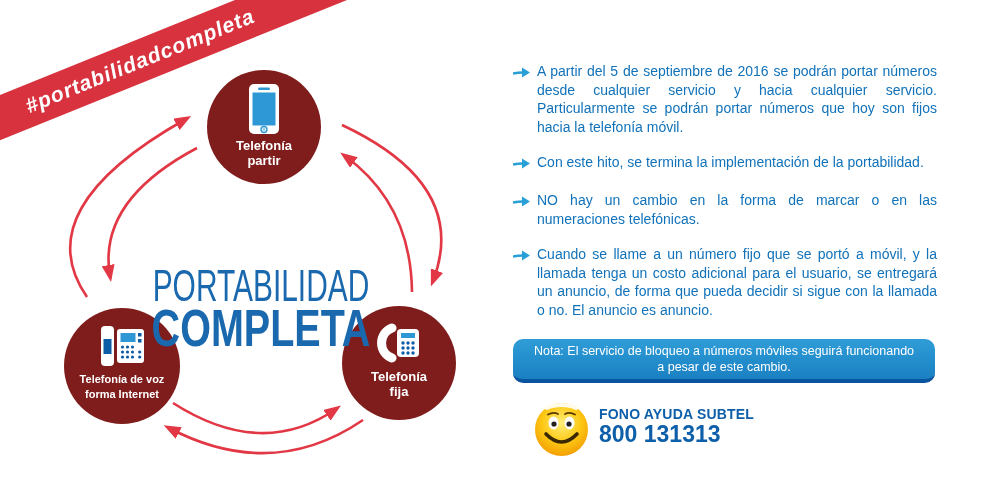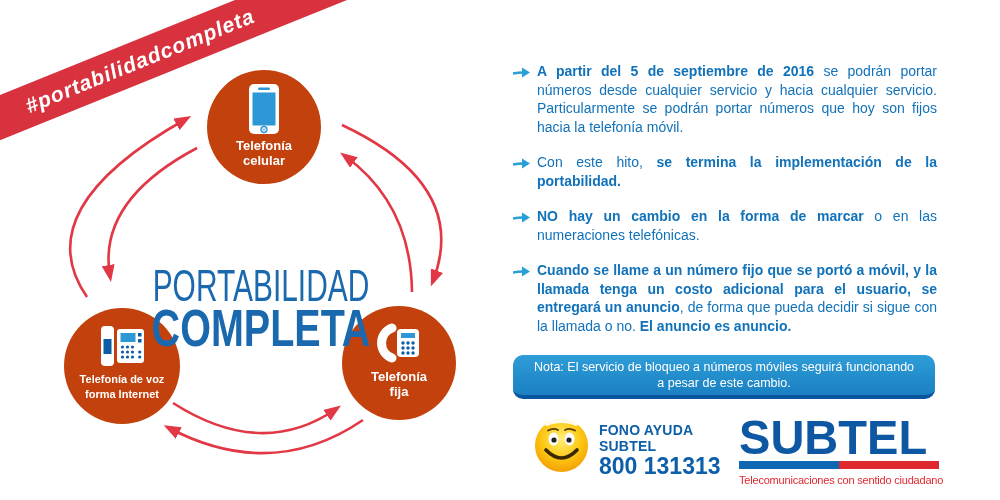--- a/index.html
+++ b/index.html
@@ -23,21 +23,21 @@
   .ribbon span {
     color:#fff; font-weight:bold; font-style:italic;
     font-size:21px; letter-spacing:1px; white-space:nowrap;
   }
 
   
   .diagram { position:absolute; left:0; top:0; width:500px; height:500px; }
   .arrows-svg { position:absolute; left:0; top:0; }
 
   .node {
-    position:absolute; border-radius:50%; background:#c2410c;
+    position:absolute; border-radius:50%; background:#7f1d1d;
     display:flex; flex-direction:column; align-items:center;
     color:#fff; text-align:center;
   }
   .node .icon { flex:0 0 auto; }
   .node .lbl { font-weight:bold; font-size:13px; line-height:15px; }
   #node-celular  { left:207px; top:70px;  width:114px; height:114px; padding-top:13px; }
   #node-voip     { left:64px;  top:308px; width:116px; height:116px; padding-top:17px; }
   #node-fija     { left:342px; top:306px; width:114px; height:114px; padding-top:17px; }
   #node-celular .lbl { margin-top:3px; }
   #node-voip .lbl    { margin-top:5px; font-size:11px; }
@@ -57,21 +57,21 @@
   }
 
   
   .right-col { position:absolute; left:513px; top:62px; width:428px; }
   .bullet-row { display:flex; margin-bottom:17px; }
   .bullet-row .b-arrow { flex:0 0 24px; padding-top:3px; }
   .bullet-row p {
     color:#1172ba; font-size:14px; line-height:18.5px;
     text-align:justify; width:400px;
   }
-  .bullet-row p b { font-weight:bold; }
+  .bullet-row p b { font-weight:normal; }
 
   .note-box {
     margin-top:20px; width:422px; height:44px;
     border-radius:10px;
     background:linear-gradient(#2f9dd8, #1a80c2);
     border-bottom:4px solid #0a55a0;
     display:flex; align-items:center; justify-content:center;
     padding:0 18px; text-align:center;
     color:#fff; font-size:12.5px; line-height:16px;
   }
@@ -126,21 +126,21 @@
     <div class="node" id="node-celular">
       <svg class="icon" width="34" height="52" viewBox="0 0 34 52">
         <rect x="2" y="1" width="30" height="50" rx="5" fill="#ffffff"></rect>
         <rect x="11" y="4.5" width="12" height="2.6" rx="1.3" fill="#2e97d5"></rect>
         <rect x="5.5" y="9.5" width="23" height="33" fill="#2e97d5"></rect>
         <circle cx="17" cy="46.5" r="3" fill="none" stroke="#2e97d5" stroke-width="1.4"></circle>
         <path d="M15.8 45.3 L18.2 47.7 M18.2 45.3 L15.8 47.7" stroke="#2e97d5" stroke-width="0.9"></path>
       </svg>
       <div class="lbl">
         <span>Telefonía</span><br>
-        <span>celular</span>
+        <span>partir</span>
       </div>
     </div>
 
     <div class="node" id="node-voip">
       <svg class="icon" width="50" height="42" viewBox="0 0 50 42">
         <rect x="4" y="1" width="13" height="40" rx="4" fill="#ffffff"></rect>
         <rect x="6.5" y="14" width="8" height="15" fill="#0d5ca6"></rect>
         <rect x="20" y="4" width="27" height="34" rx="3" fill="#ffffff"></rect>
         <rect x="23.5" y="8" width="15" height="9" fill="#2e97d5"></rect>
         <g fill="#0d5ca6">
@@ -249,23 +249,15 @@
         <path d="M15 14.5 Q 20.5 11.5 25 14" fill="none" stroke="#5a3a00" stroke-width="1.8" stroke-linecap="round"></path>
         <path d="M32 14 Q 36.5 11.5 42 14.5" fill="none" stroke="#5a3a00" stroke-width="1.8" stroke-linecap="round"></path>
         <path d="M13 34 Q 28.5 50 44 34" fill="none" stroke="#3a2800" stroke-width="3.6" stroke-linecap="round"></path>
       </svg>
 
       <div class="phone-block">
         <div class="phone-label">FONO AYUDA SUBTEL</div>
         <div class="phone-number">800 131313</div>
       </div>
 
-      <div class="logo-block">
-        <div class="logo-text">SUBTEL</div>
-        <div class="logo-bar">
-          <div class="half-blue"></div>
-          <div class="half-red"></div>
-        </div>
-        <div class="logo-tagline">Telecomunicaciones con sentido ciudadano</div>
-      </div>
     </div>
   </div>
 </div>
 
 </body></html>

